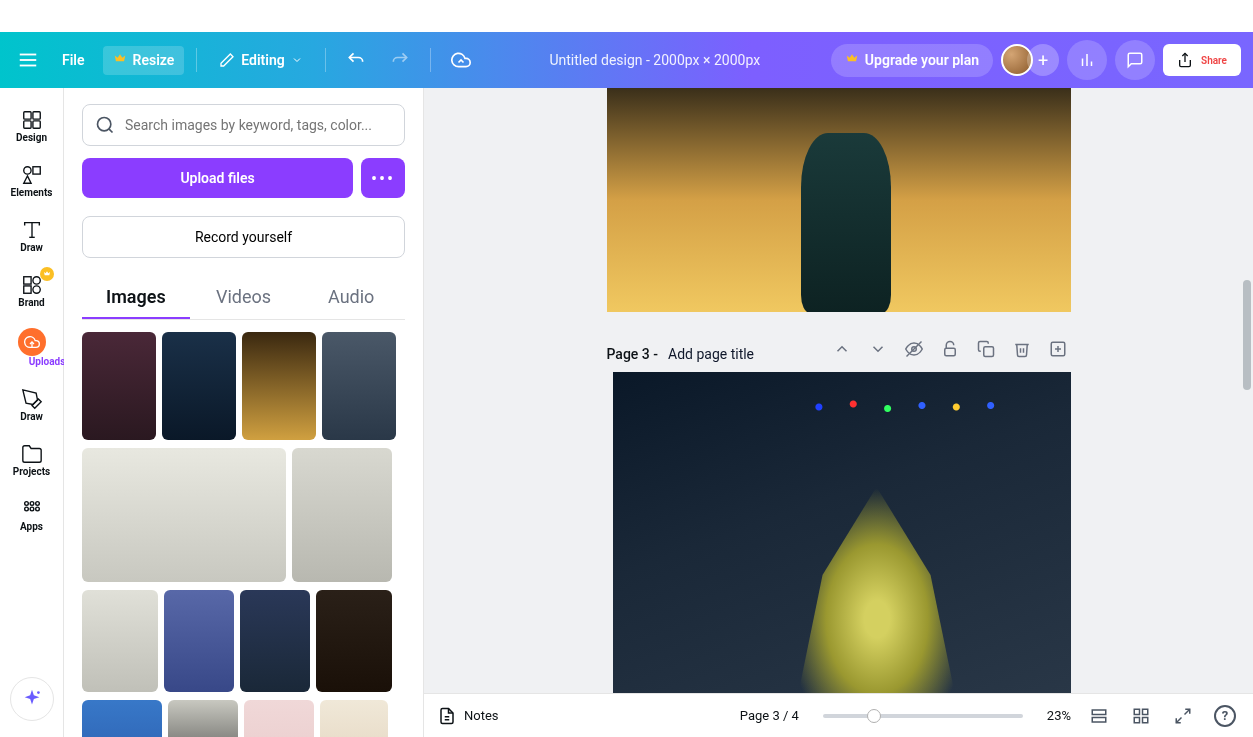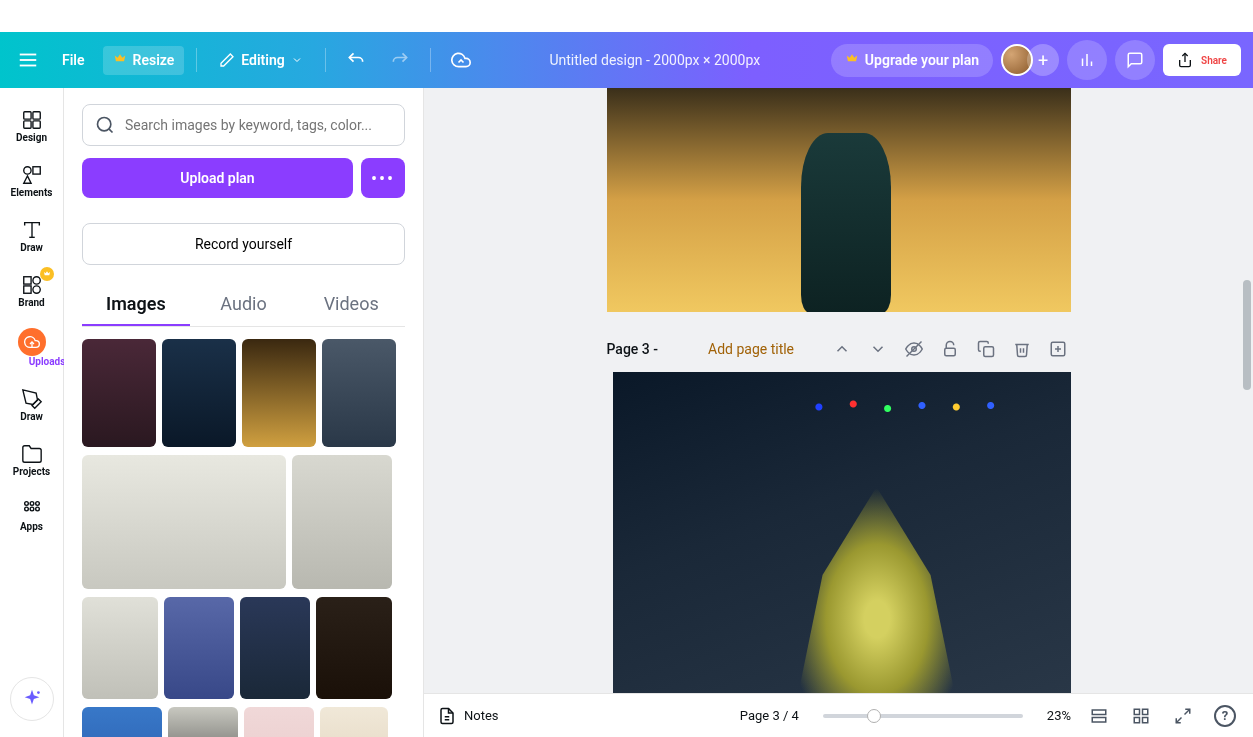--- a/index.html
+++ b/index.html
@@ -39,37 +39,37 @@
 .vnav-bottom { margin-top: auto; margin-bottom: 16px; }
 .magic-btn { width: 44px; height: 44px; border-radius: 50%; border: 1px solid #e5e5e5; display: flex; align-items: center; justify-content: center; cursor: pointer; }
 
 
 .sidepanel { width: 360px; background: #fff; display: flex; flex-direction: column; padding: 16px 18px 0 18px; border-right: 1px solid #e5e5e5; position: relative; }
 .search-box { display: flex; align-items: center; gap: 10px; border: 1px solid #d1d5db; border-radius: 8px; padding: 10px 12px; }
 .search-box input { border: none; outline: none; flex: 1; font-size: 14px; color: #6b7280; }
 .upload-row { display: flex; gap: 8px; margin-top: 12px; }
 .upload-btn { flex: 1; background: #8b3dff; color: #fff; border-radius: 8px; padding: 12px; text-align: center; font-weight: 600; font-size: 14px; cursor: pointer; }
 .upload-more { width: 44px; background: #8b3dff; border-radius: 8px; display: flex; align-items: center; justify-content: center; color: #fff; cursor: pointer; font-size: 18px; letter-spacing: 2px; }
-.record-btn { margin-top: 25px; border: 1px solid #d1d5db; border-radius: 8px; padding: 12px; text-align: center; font-size: 14px; cursor: pointer; }
+.record-btn { margin-top: 18px; border: 1px solid #d1d5db; border-radius: 8px; padding: 12px; text-align: center; font-size: 14px; cursor: pointer; }
 .tabs { display: flex; margin-top: 18px; border-bottom: 1px solid #e5e5e5; }
 .tab { flex: 1; text-align: center; padding: 10px 0; font-size: 18px; cursor: pointer; color: #6b7280; }
 .tab.active { color: #0d1216; font-weight: 600; border-bottom: 2px solid #8b3dff; }
 .img-grid { margin-top: 12px; overflow-y: auto; flex: 1; padding-right: 8px; }
 .img-grid::-webkit-scrollbar { width: 10px; }
 .img-grid::-webkit-scrollbar-thumb { background: #c7cdd1; border-radius: 5px; }
 .row { display: flex; gap: 6px; margin-bottom: 8px; }
 .thumb { border-radius: 6px; background: #334155; flex-shrink: 0; }
 
 
 .canvas-area { flex: 1; background: #f0f1f3; display: flex; flex-direction: column; position: relative; overflow: hidden; }
 .canvas-scroll { flex: 1; overflow-y: auto; padding: 0 0 20px 0; display: flex; flex-direction: column; align-items: center; }
 .page-img-top { width: 464px; height: 230px; background: linear-gradient(180deg, #3a2f1a, #d4a046, #f0c860); margin-top: 0; position: relative; overflow: hidden; }
 .page-img-top::after { content:""; position:absolute; left:42%; top:20%; width:90px; height:180px; background: linear-gradient(#1a3a3a,#0d2222); border-radius: 30% 30% 10% 10%; }
-.page-header { width: 464px; display: flex; align-items: center; gap: 10px; margin: 24px 0 10px 0; color: #0d1216; font-size: 14px; }
-.page-header .ph-title { color: #a16207; margin-left: 40px; }
+.page-header { width: 464px; display: flex; align-items: flex-end; gap: 10px; margin: 24px 0 10px 0; color: #0d1216; font-size: 14px; }
+.page-header .ph-title { color: #0f172a; }
 .page-header .spacer { flex: 1; }
 .page-header .pi { width: 26px; height: 26px; display: flex; align-items: center; justify-content: center; cursor: pointer; color: #6b7280; }
 .page-header .pi svg { width: 18px; height: 18px; }
 .page-img-3 { width: 458px; height: 354px; background: linear-gradient(160deg, #0a1828 0%, #1a2838 40%, #2a3848 100%); margin-left: 6px; position: relative; overflow: hidden; }
 .page-img-3::before { content:""; position:absolute; top:20px; left:40%; right:10%; height:30px; background: radial-gradient(circle at 10% 50%, #2040ff 3px, transparent 4px), radial-gradient(circle at 25% 40%, #ff3030 3px, transparent 4px), radial-gradient(circle at 40% 55%, #30ff60 3px, transparent 4px), radial-gradient(circle at 55% 45%, #3060ff 3px, transparent 4px), radial-gradient(circle at 70% 50%, #ffcc30 3px, transparent 4px), radial-gradient(circle at 85% 45%, #3060ff 3px, transparent 4px); }
 .page-img-3::after { content:""; position:absolute; left:38%; bottom:10px; width:180px; height:220px; background: radial-gradient(ellipse at 50% 60%, #d4d060 10%, #9a9830 40%, transparent 70%); clip-path: polygon(50% 0%, 80% 40%, 95% 100%, 5% 100%, 20% 40%); }
 .canvas-scrollbar-v { position: absolute; right: 2px; top: 60px; bottom: 60px; width: 8px; }
 .canvas-scrollbar-v .thumb-sb { position: absolute; left: 0; right: 0; top: 25%; height: 110px; background: #b8bec3; border-radius: 4px; }
 
 
@@ -271,28 +271,28 @@
 
   <div class="sidepanel">
     <div class="search-box">
       <svg width="20" height="20" viewBox="0 0 24 24" fill="none" stroke="#4b5563" stroke-width="2">
           <circle cx="11" cy="11" r="8"></circle>
           <line x1="21" y1="21" x2="16.65" y2="16.65"></line>
         </svg>
       <input type="text" placeholder="Search images by keyword, tags, color..." style="">
     </div>
     <div class="upload-row">
-      <div class="upload-btn">Upload plan</div>
+      <div class="upload-btn">Upload files</div>
       <div class="upload-more">•••</div>
     </div>
     <div class="record-btn">Record yourself</div>
     <div class="tabs">
       <div class="tab active">Images</div>
+      <div class="tab">Videos</div>
       <div class="tab">Audio</div>
-      <div class="tab">Videos</div>
     </div>
     <div class="img-grid">
       <div class="row">
         <div class="thumb" style="width:74px;height:108px;background:linear-gradient(#4a2838,#2a1820);"></div>
         <div class="thumb" style="width:74px;height:108px;background:linear-gradient(#1a3048,#0a1828);"></div>
         <div class="thumb" style="width:74px;height:108px;background:linear-gradient(#3a2810,#d0a040);"></div>
         <div class="thumb" style="width:74px;height:108px;background:linear-gradient(#4a5868,#2a3848);"></div>
       </div>
       <div class="row">
         <div class="thumb" style="width:204px;height:134px;background:linear-gradient(#e8e8e0,#c8c8c0);"></div>

